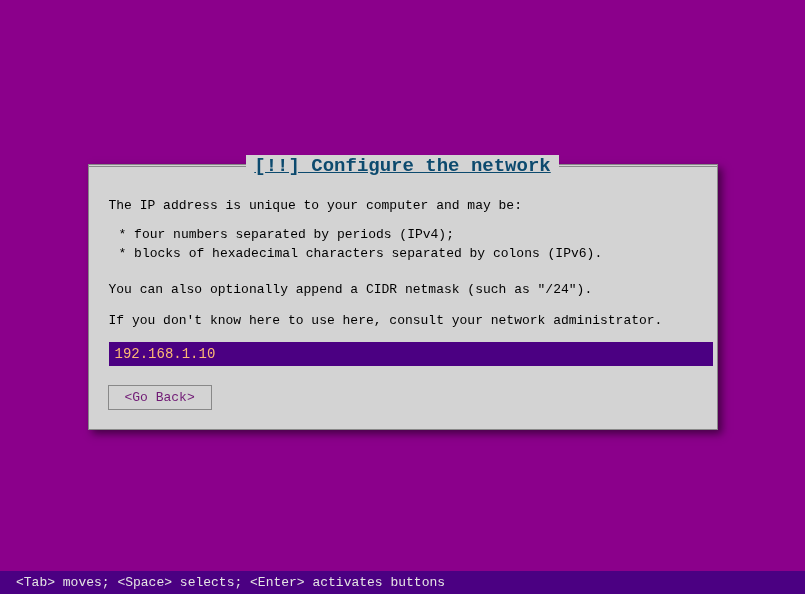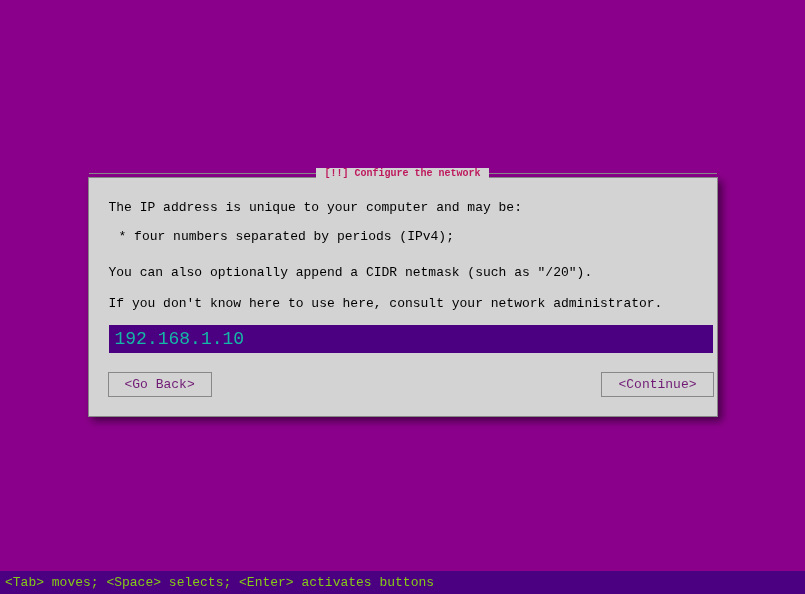--- a/index.html
+++ b/index.html
@@ -38,27 +38,28 @@
       top: -10px;
     }
 
     .dialog-title-line {
       flex: 1;
       height: 1px;
       background-color: #888;
     }
 
     .dialog-title-text {
-      color: #be185d;
+      color: #0c4a6e;
       background-color: #d3d3d3;
       padding: 0 8px;
       font-family: 'Courier New', Courier, monospace;
-      font-size: 10px;
+      font-size: 19px;
       font-weight: bold;
       white-space: nowrap;
+      text-decoration: underline;
     }
 
     .dialog-content {
       padding: 10px 4px 15px 20px;
       color: #000;
     }
 
     .dialog-content p {
       margin-bottom: 12px;
       line-height: 1.4;
@@ -80,25 +81,25 @@
       font-size: 13px;
     }
 
     .input-row {
       margin-bottom: 15px;
     }
 
     .ip-input {
       width: 100%;
       background-color: #4b0082;
-      color: #14b8a6;
+      color: #fdba74;
       border: none;
       outline: none;
       font-family: 'Courier New', Courier, monospace;
-      font-size: 18px;
+      font-size: 14px;
       padding: 4px 6px;
       cursor: text;
     }
 
     .button-row {
       display: flex;
       justify-content: space-between;
       padding: 5px 0 5px 0;
     }
 
@@ -112,47 +113,47 @@
       padding: 4px 16px;
       outline: 1px solid #888;
     }
 
     .status-bar {
       position: absolute;
       bottom: 0;
       left: 0;
       width: 100%;
       background-color: #4b0082;
-      color: #84cc16;
+      color: #e5e5e5;
       font-family: 'Courier New', Courier, monospace;
       font-size: 13px;
-      padding: 4px 5px;
+      padding: 4px 16px;
     }
   </style>
 </head>
 <body>
 
 <div class="dialog-wrapper">
   <div class="dialog-title-bar">
     <div class="dialog-title-line"></div>
     <span class="dialog-title-text">[!!] Configure the network</span>
     <div class="dialog-title-line"></div>
   </div>
   <div class="dialog-content">
     <p>The IP address is unique to your computer and may be:</p>
     <div class="bullet-list">
       <div> * four numbers separated by periods (IPv4);</div>
+      <div> * blocks of hexadecimal characters separated by colons (IPv6).</div>
     </div>
-    <p>You can also optionally append a CIDR netmask (such as "/20").</p>
+    <p>You can also optionally append a CIDR netmask (such as "/24").</p>
     <p>If you don't know here to use here, consult your network administrator.</p>
     <div class="input-row">
       <input class="ip-input" type="text" value="192.168.1.10" style="">
     </div>
     <div class="button-row">
       <button class="dialog-button">&lt;Go Back&gt;</button>
-      <button class="dialog-button">&lt;Continue&gt;</button>
     </div>
   </div>
 </div>
 
 <div class="status-bar">
   <span>&lt;Tab&gt; moves; &lt;Space&gt; selects; &lt;Enter&gt; activates buttons</span>
 </div>
 
 </body></html>

